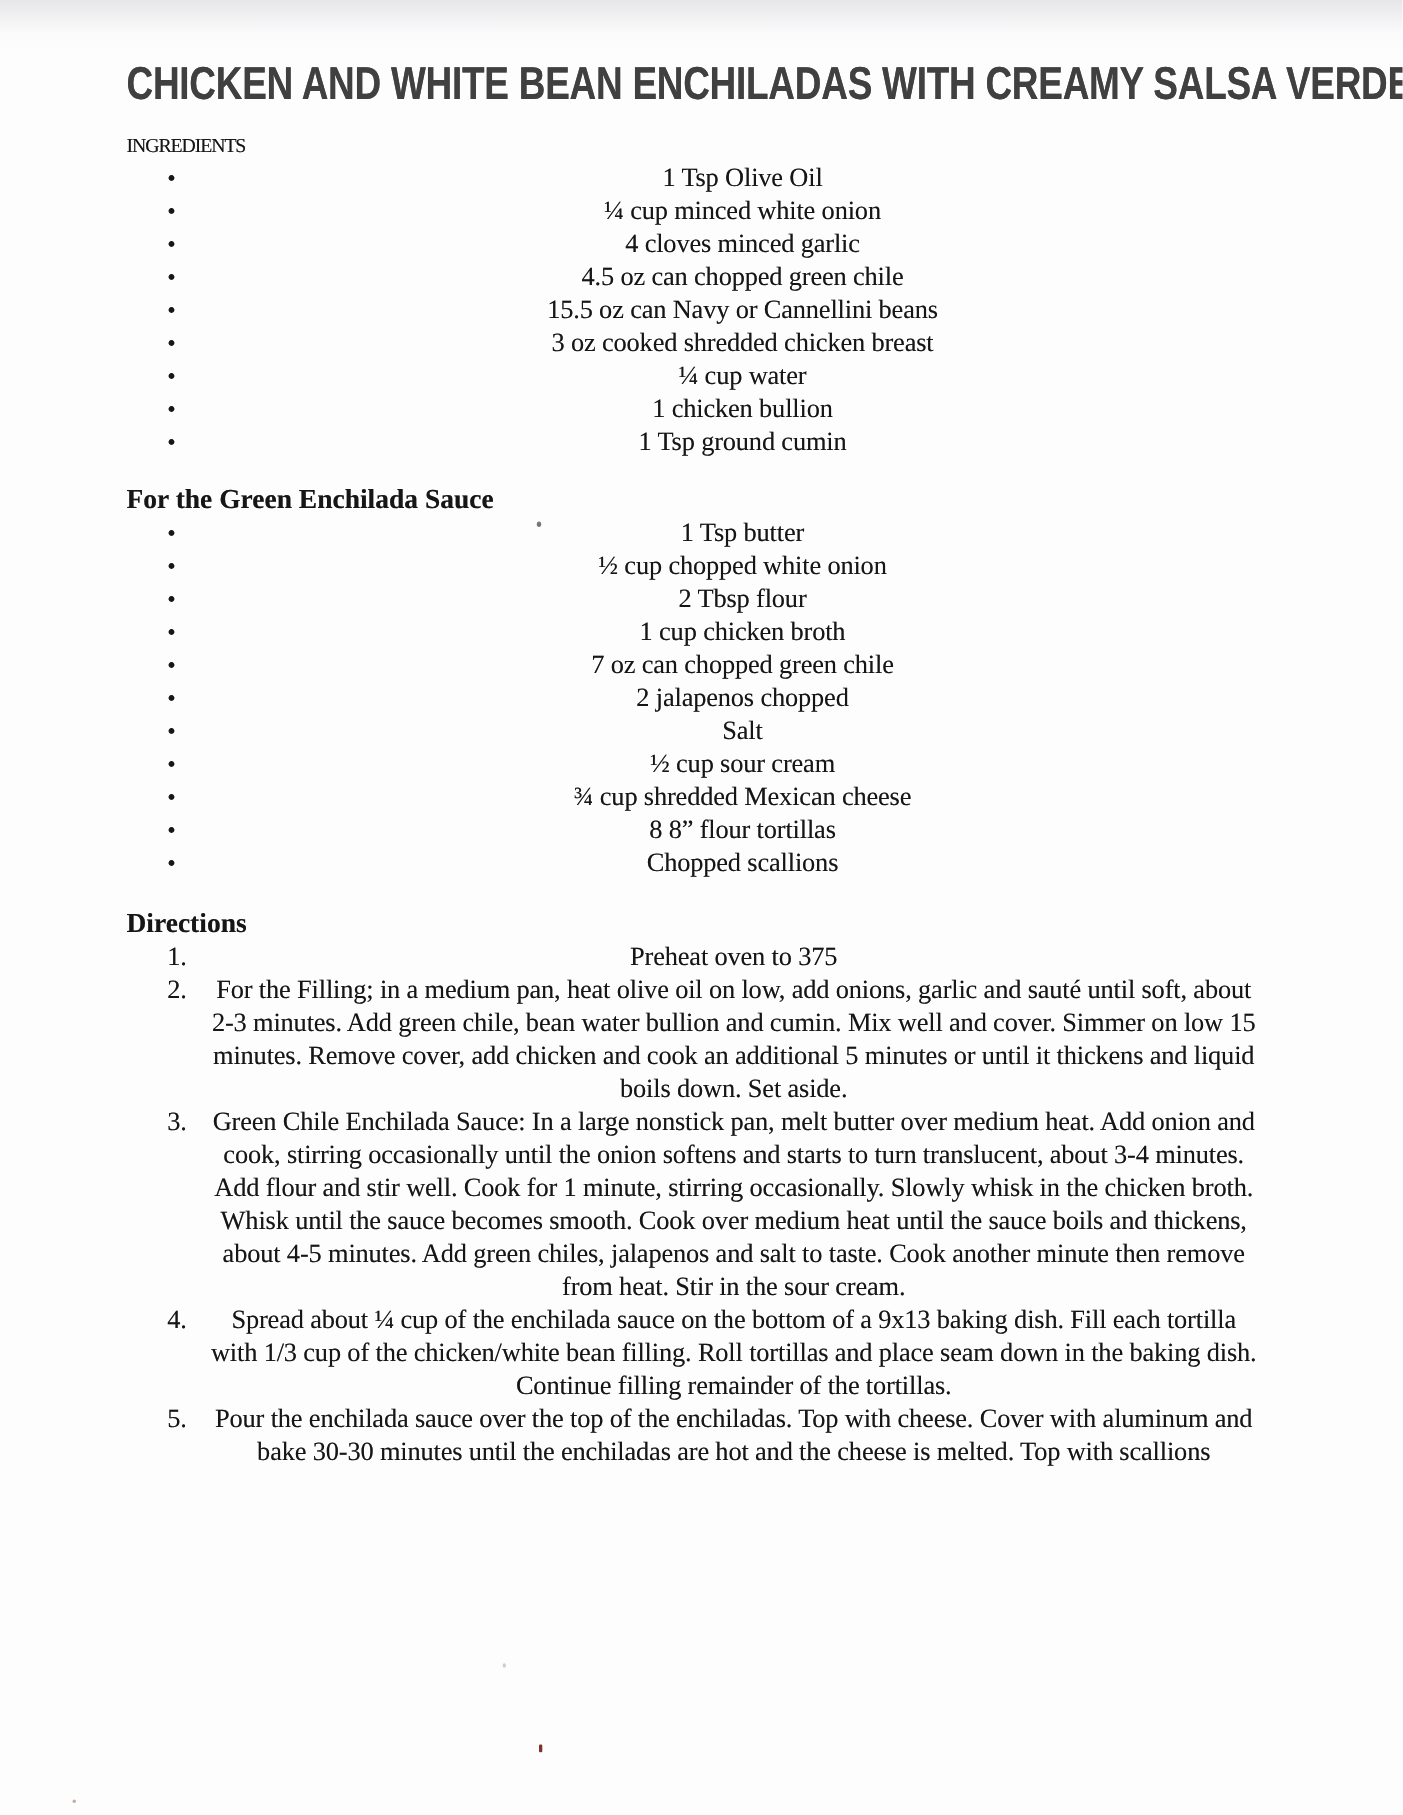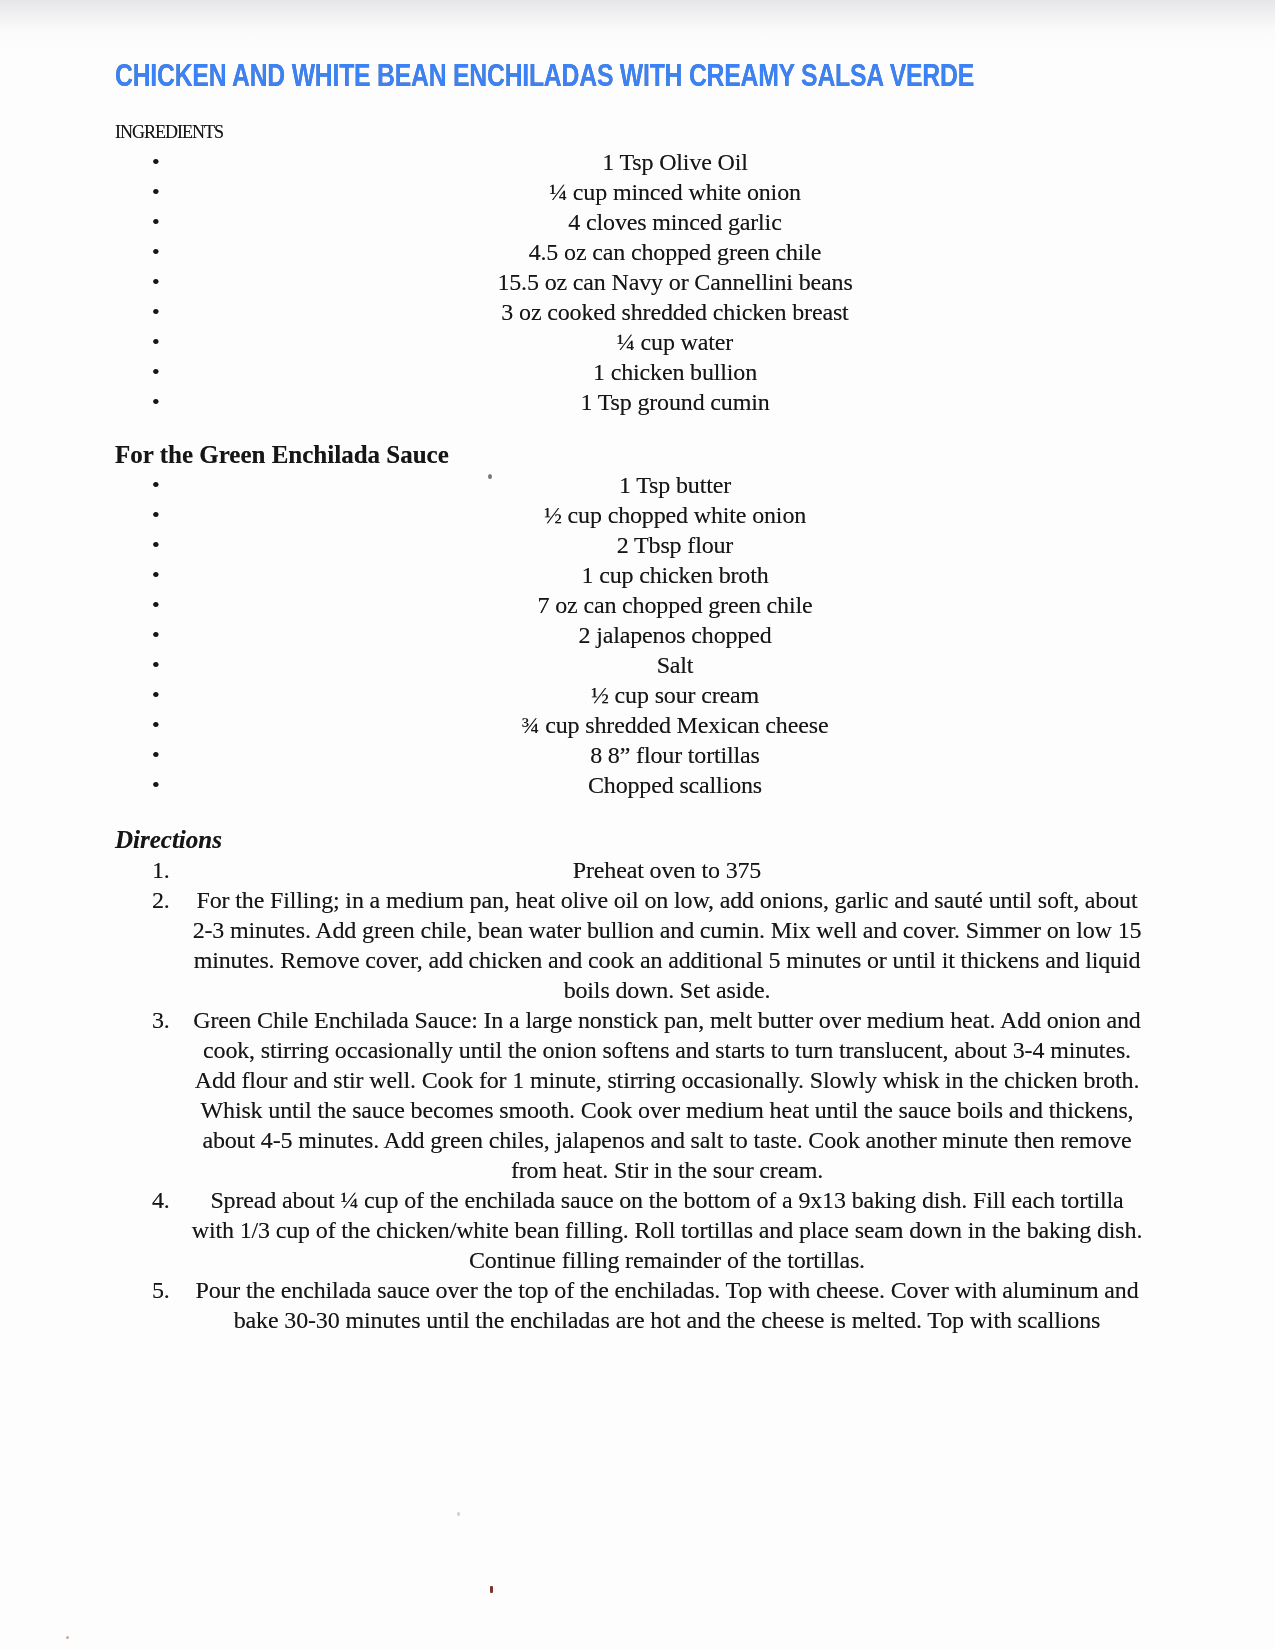--- a/index.html
+++ b/index.html
@@ -31,24 +31,24 @@
     position: absolute;
     left: 115px;
     top: 0;
     width: 1046px;
   }
 
   .title {
     margin: 58px 0 0 0;
     font-family: "Liberation Sans", sans-serif;
     font-weight: 700;
-    font-size: 31px;
+    font-size: 42px;
     line-height: 36px;
     letter-spacing: -0.3px;
-    color: #3b82f6;
+    color: #404040;
     white-space: nowrap;
     text-shadow: 0 0 0.5px rgba(0,0,0,0.55);
   }
   .title-inner {
     display: inline-block;
     transform: scaleX(0.80);
     transform-origin: 0 50%;
   }
 
   .kicker {
@@ -61,21 +61,21 @@
 
   .subhead {
     font-size: 25px;
     line-height: 30px;
     font-weight: 700;
     margin: 0;
     text-shadow: 0 0 0.4px rgba(0,0,0,0.5);
   }
   .h-filling    { margin-top: 20px; }
   .h-sauce      { margin-top: 23px; }
-  .h-directions { margin-top: 25px; font-style: italic; }
+  .h-directions { margin-top: 25px; }
 
   ul.blist, ol.nlist {
     list-style: none;
     margin: 0;
     padding: 0;
     font-size: 24px;
     line-height: 30px;
     letter-spacing: -0.15px;
     text-shadow: 0 0 0.4px rgba(0,0,0,0.45);
   }

